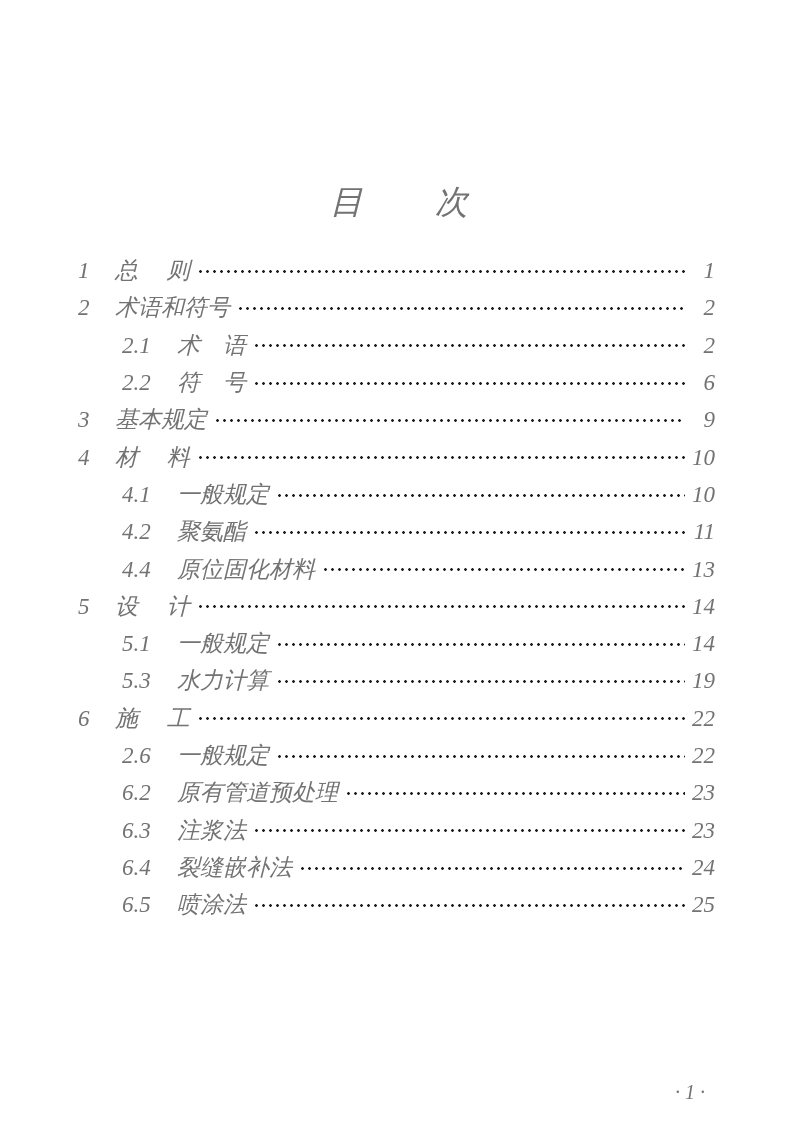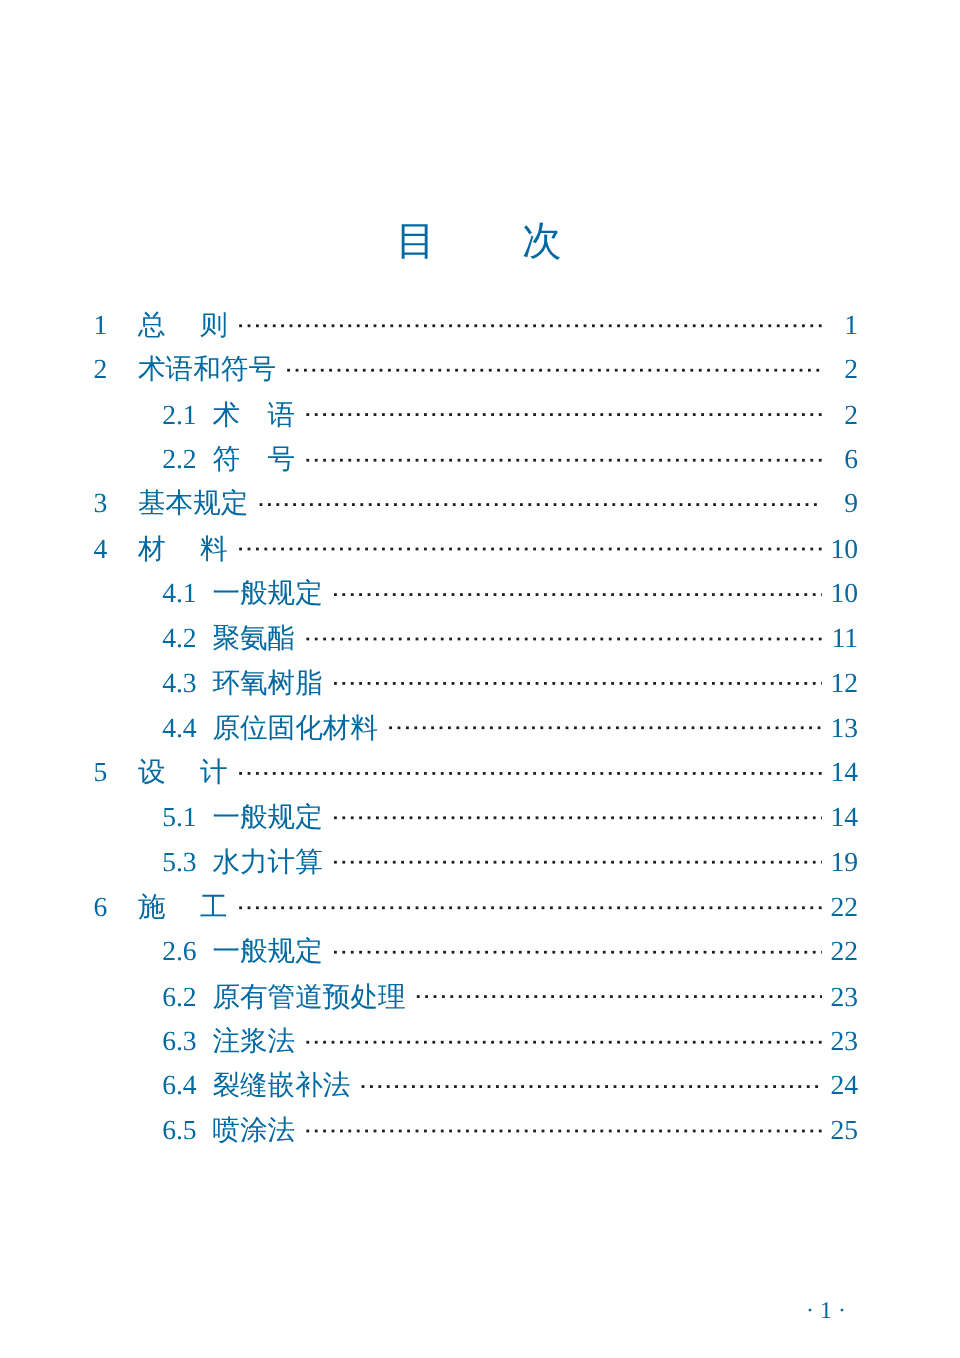--- a/index.html
+++ b/index.html
@@ -5,23 +5,24 @@
   html, body {
     margin: 0;
     padding: 0;
     background: #ffffff;
   }
   .doc-page {
     position: relative;
     width: 800px;
     height: 1132px;
     background: #ffffff;
-    color: #0369a1;
+    color: #737373;
     font-family: "Liberation Serif", "DejaVu Serif", serif;
     overflow: hidden;
+    font-style: italic;
   }
   .doc-title {
     margin: 0;
     padding-top: 186px;
     text-align: center;
     font-size: 33px;
     font-weight: 500;
     line-height: 1;
     letter-spacing: 2px;
     white-space: pre;
@@ -34,21 +35,21 @@
   .toc-row {
     display: flex;
     align-items: center;
     height: 37.3px;
     font-size: 23px;
     line-height: 1;
     white-space: pre;
   }
   .toc-row.level-1 .toc-num { width: 37px; }
   .toc-row.level-2 { padding-left: 44px; }
-  .toc-row.level-2 .toc-num { width: 55px; text-align: center; }
+  .toc-row.level-2 .toc-num { width: 55px; }
   .toc-num { flex: 0 0 auto; }
   .toc-title { flex: 0 0 auto; }
   .toc-leader {
     flex: 1 1 auto;
     align-self: stretch;
     margin: 0 6px 0 7px;
     background-image: radial-gradient(circle, #1e1e1e 1.25px, rgba(0,0,0,0) 1.5px);
     background-size: 7px 7px;
     background-repeat: repeat-x;
     background-position: 0 52%;
@@ -123,26 +124,20 @@
     <span class="toc-page">10</span>
   </li>
 
   <li class="toc-row level-2">
     <span class="toc-num">4.2</span>
     <span class="toc-title">聚氨酯</span>
     <span class="toc-leader"></span>
     <span class="toc-page">11</span>
   </li>
 
-  <li class="toc-row level-2">
-    <span class="toc-num">4.3</span>
-    <span class="toc-title">环氧树脂</span>
-    <span class="toc-leader"></span>
-    <span class="toc-page">12</span>
-  </li>
 
   <li class="toc-row level-2">
     <span class="toc-num">4.4</span>
     <span class="toc-title">原位固化材料</span>
     <span class="toc-leader"></span>
     <span class="toc-page">13</span>
   </li>
 
   <li class="toc-row level-1">
     <span class="toc-num">5</span>

